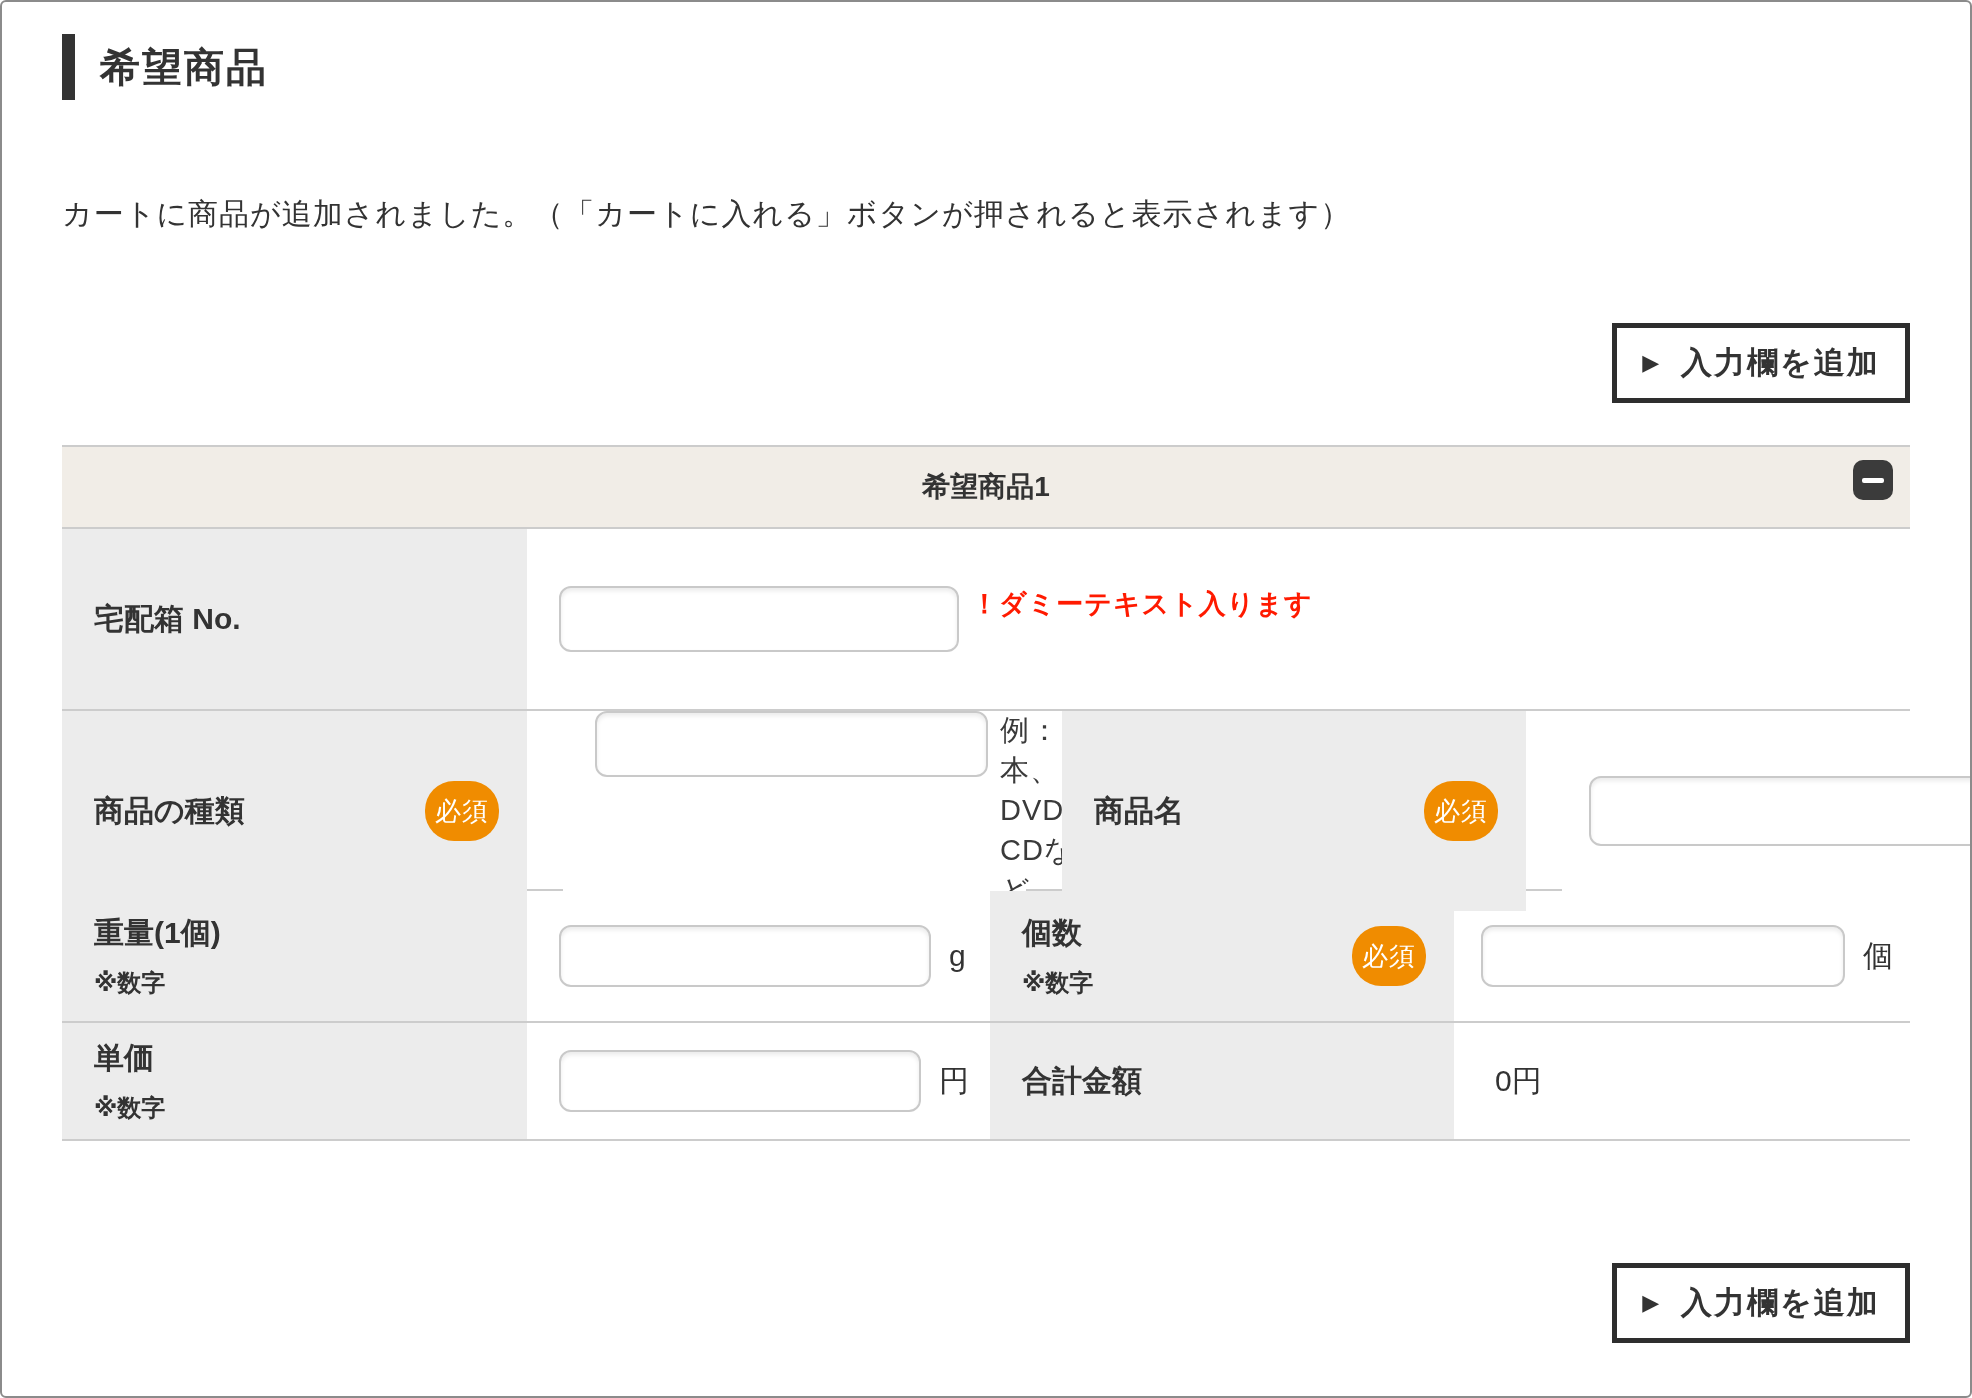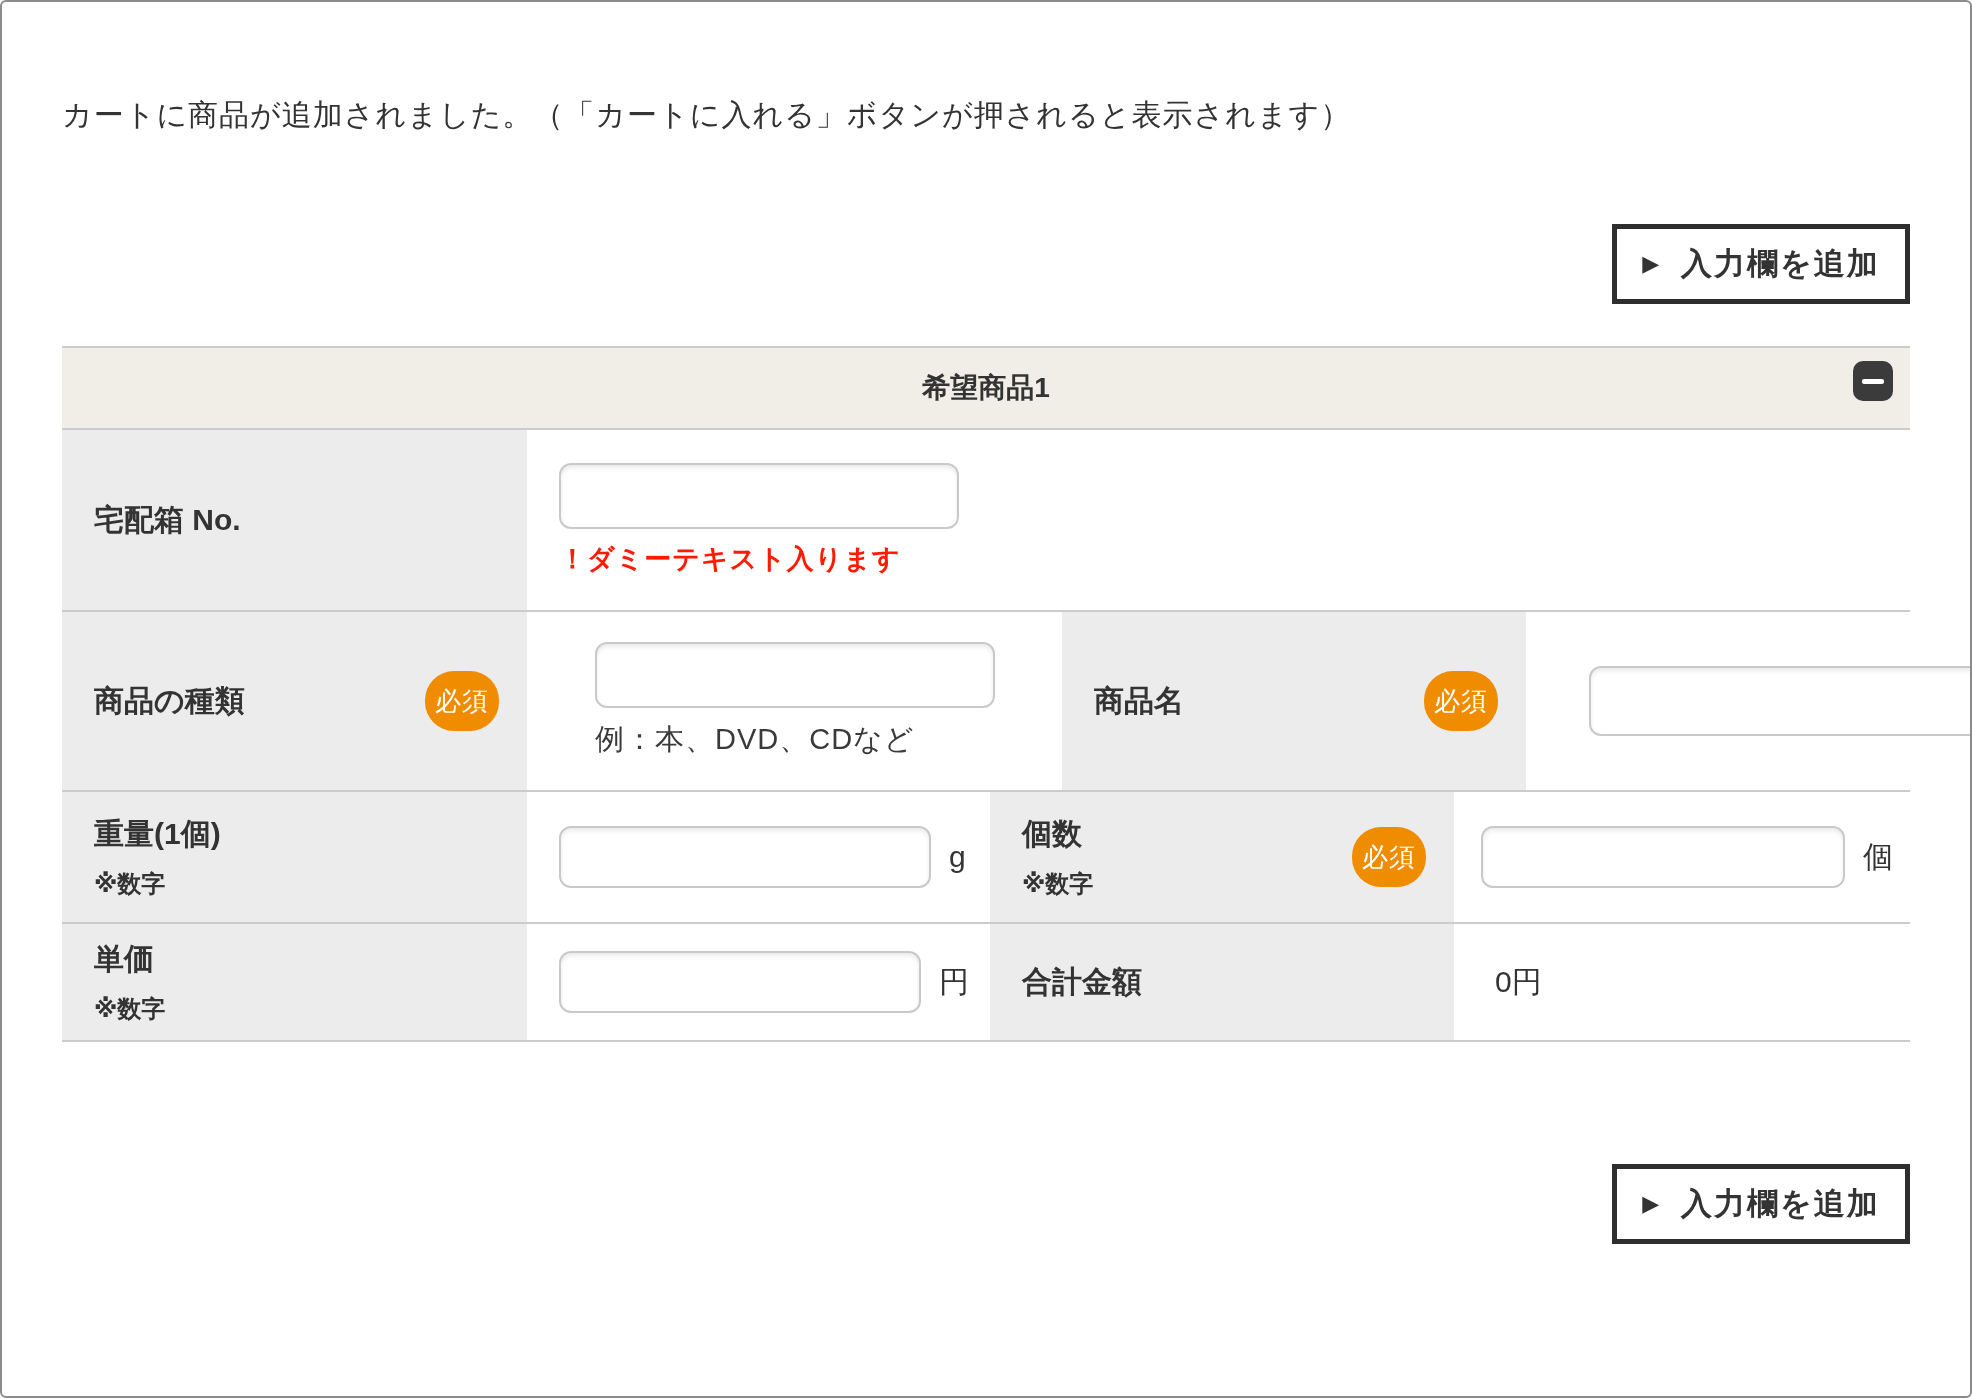--- a/index.html
+++ b/index.html
@@ -182,21 +182,20 @@
   }
   .in-r1   { width: 400px; height: 66px; }
   .in-r2c2 { width: 400px; height: 66px; }
   .in-r2c4 { width: 404px; height: 70px; }
   .in-r3c2 { width: 372px; height: 62px; }
   .in-r3c4 { width: 364px; height: 62px; }
   .in-r4c2 { width: 362px; height: 62px; }
 
   .stack-block {
     display: flex;
-    flex-direction: column;
     justify-content: center;
     gap: 12px;
   }
   .error-text {
     color: #ff1a00;
     font-size: 27px;
     font-weight: bold;
     letter-spacing: 1px;
   }
   .hint-text {
@@ -213,20 +212,24 @@
     font-size: 30px;
     color: #333;
     padding-left: 14px;
   }
 </style>
 </head>
 <body>
 
 <div class="page">
 
+  <div class="title-row">
+    <span class="title-accent-bar"></span>
+    <h1 class="page-title">希望商品</h1>
+  </div>
 
   <p class="notice">カートに商品が追加されました。（「カートに入れる」ボタンが押されると表示されます）</p>
 
   <div class="btn-row top">
     <button class="add-btn">
       <span class="tri">▶</span>
       <span class="lbl">入力欄を追加</span>
     </button>
   </div>
 

